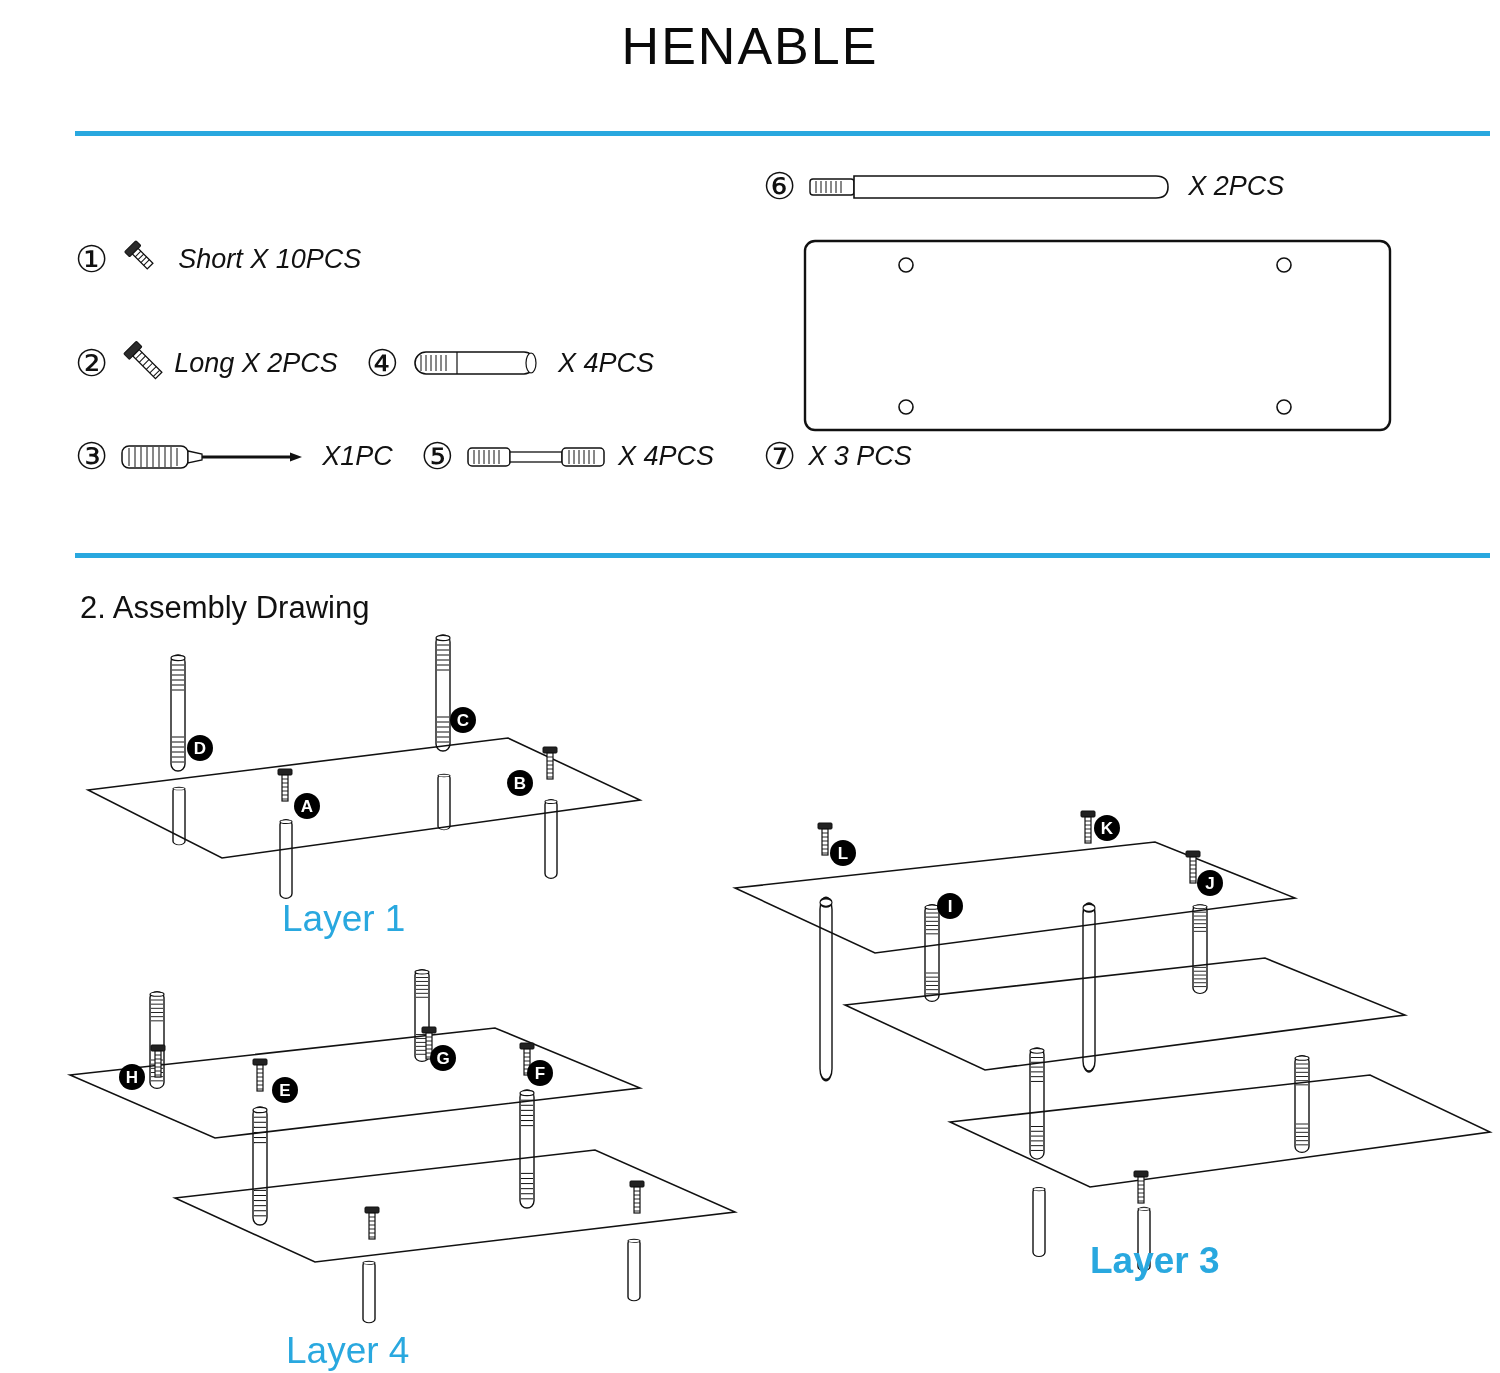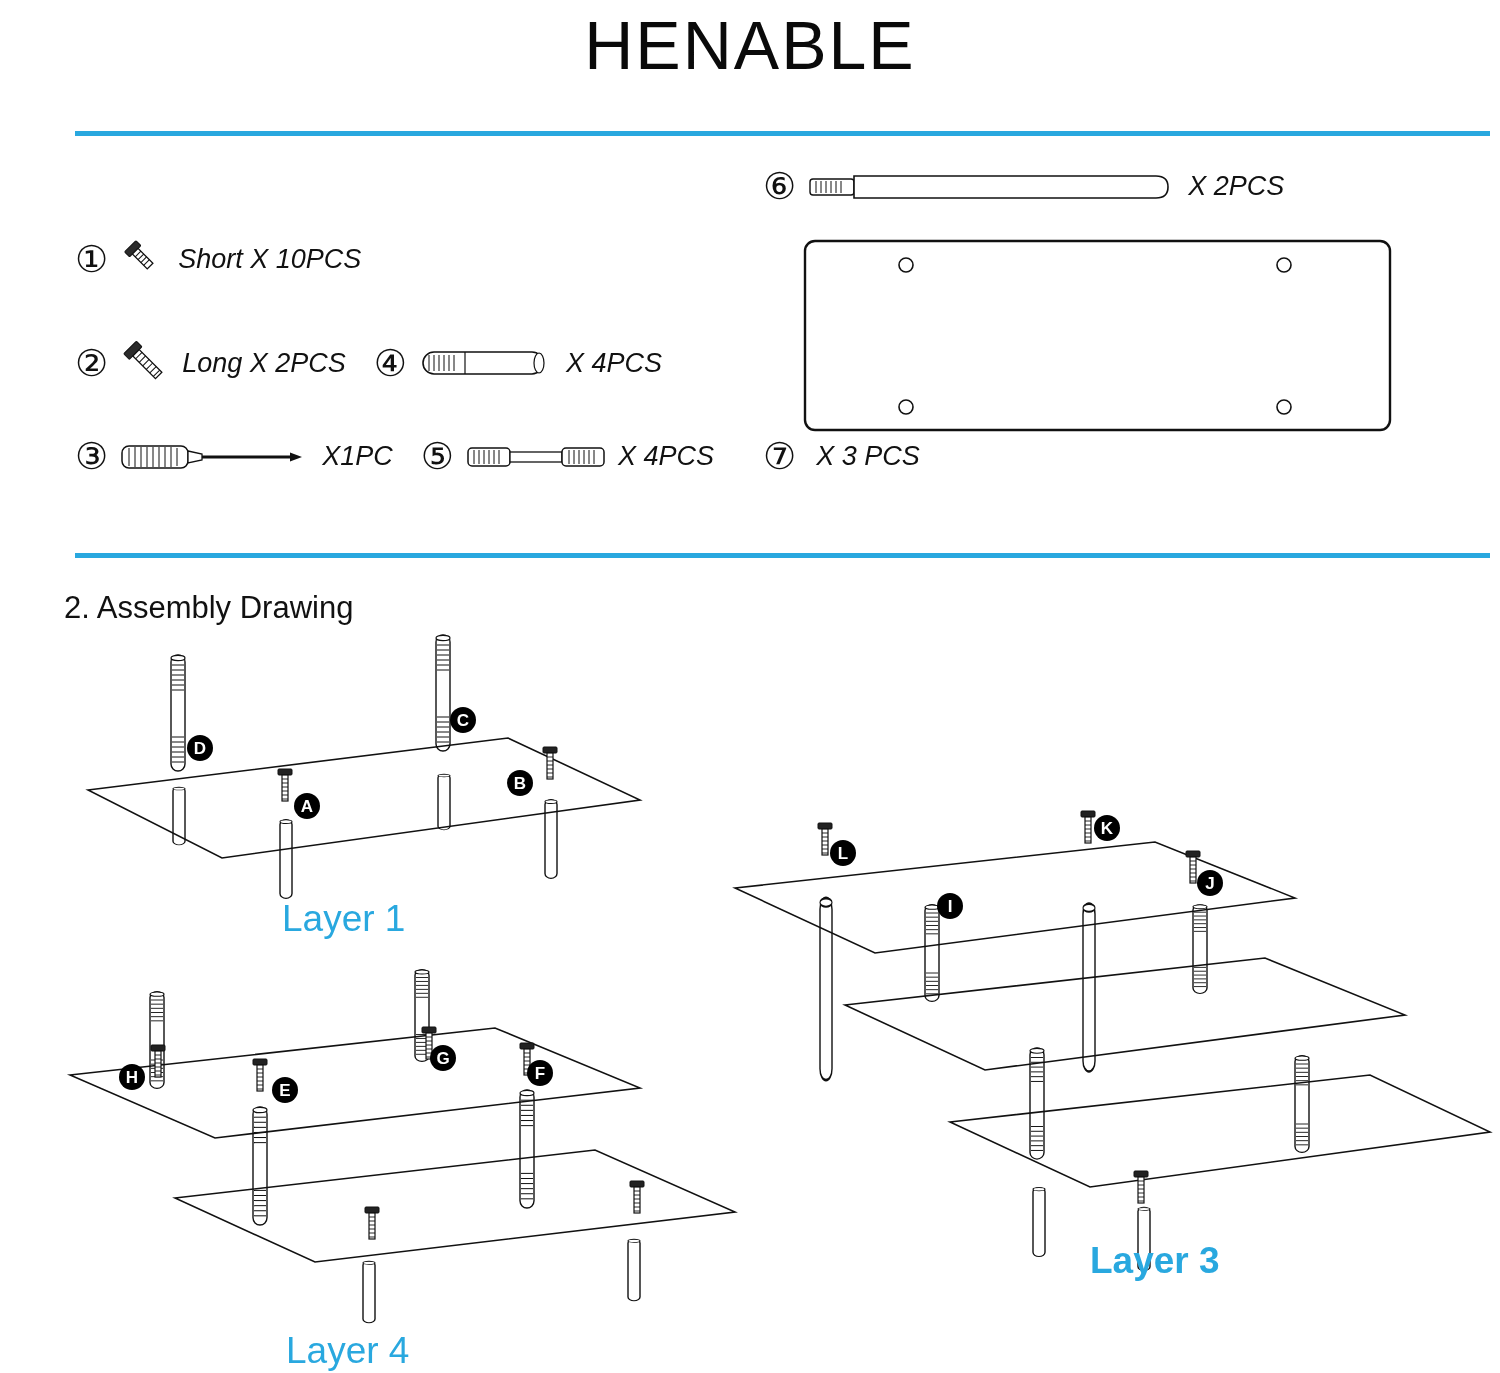--- a/index.html
+++ b/index.html
@@ -3,38 +3,38 @@
 <meta charset="utf-8">
 <style>
   * { margin:0; padding:0; box-sizing:border-box; }
   html,body { background:#ffffff; }
   .page {
     position:relative; width:1500px; height:1373px; background:#ffffff;
     font-family:"Liberation Sans", sans-serif; color:#111; overflow:hidden;
   }
   .abs { position:absolute; }
   .title {
-    position:absolute; left:0; top:6px; width:100%; text-align:center;
-    font-size:68px; font-weight:400; letter-spacing:2px; color:#0a0a0a;
+    position:absolute; left:0; top:16px; width:100%; text-align:center;
+    font-size:52px; font-weight:400; letter-spacing:2px; color:#0a0a0a;
   }
   .subtitle { position:absolute; left:75px; top:86px; font-size:33px; }
   .rule { position:absolute; height:5px; background:var(--accent,#29A8DF); }
   .rule1 { left:75px; top:131px; width:1415px; }
   .rule2 { left:75px; top:553px; width:1415px; }
   .heading { position:absolute; font-size:31px; }
   .h-bom { left:75px; top:165px; }
-  .h-asm { left:64px; top:590px;text-align:center; }
+  .h-asm { left:80px; top:590px;text-align:center; }
   .row { position:absolute; display:flex; align-items:center; }
   .num {
     font-family:"DejaVu Sans","Liberation Sans",sans-serif;
     font-size:37px; line-height:1; margin-right:12px;
   }
   .lbl { font-size:27px; white-space:nowrap;font-style:italic; }
   .icon { display:block; }
-  .ml8 { margin-left:8px; } .ml12 { margin-left:12px; } .ml28 { margin-left:28px; }
+  .ml8 { } .ml12 { margin-left:12px; } .ml28 { margin-left:28px; }
   .caption {
     position:absolute; width:170px; text-align:left;
     font-size:37px; color:var(--accent,#29A8DF); white-space:nowrap;
   }
   .cap1 { left:282px; top:898px; }
   .cap2 { left:286px; top:1330px; }
   .cap3 { left:1090px; top:1240px;font-weight:bold; }
   svg text.part {
     fill:#ffffff; font-family:"Liberation Sans",sans-serif;
     font-size:17px; font-weight:bold; text-anchor:middle;

